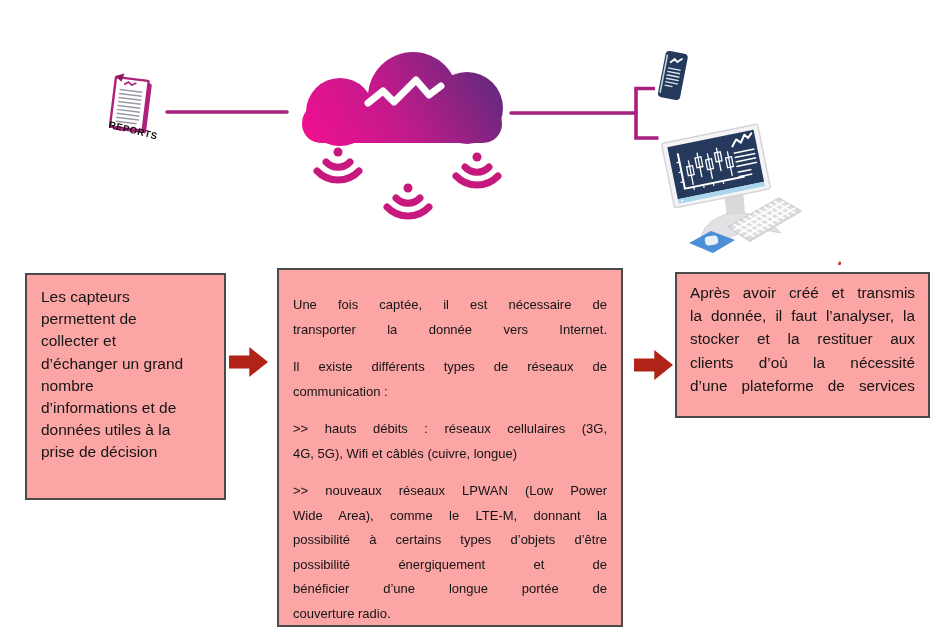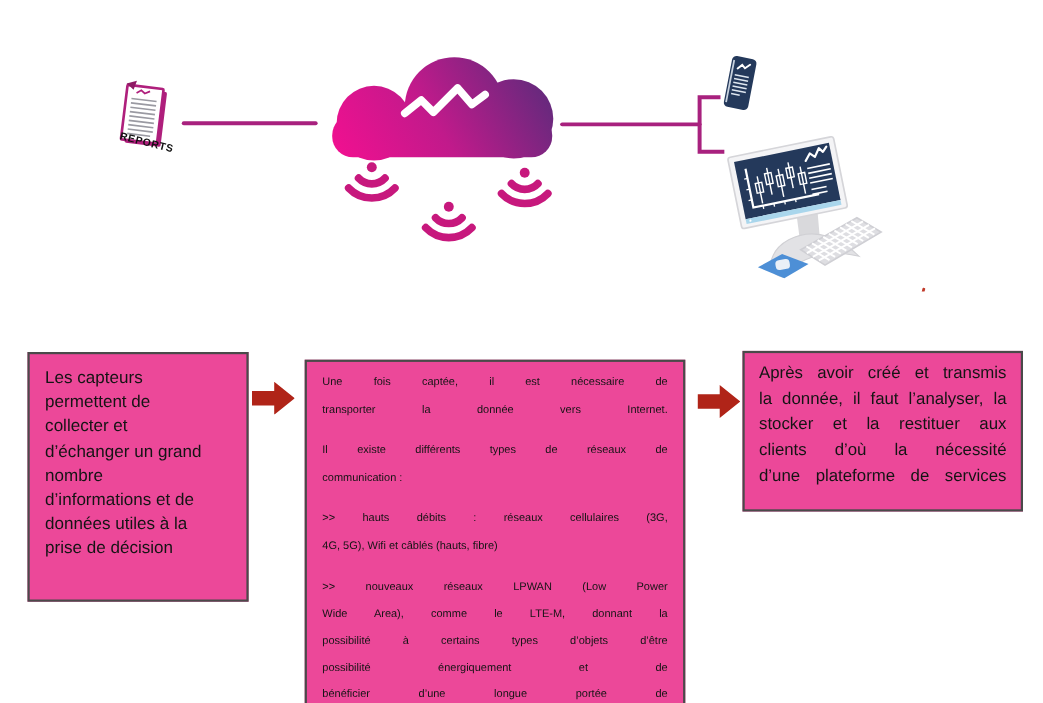--- a/index.html
+++ b/index.html
@@ -2,25 +2,25 @@
 <html><head>
 <meta charset="utf-8">
 <style>
   html,body{margin:0;padding:0;background:#ffffff;}
   .stage{position:relative;width:948px;height:639px;background:#ffffff;overflow:hidden;
          font-family:"Liberation Sans", sans-serif;color:#141414;}
   .illus{position:absolute;left:0;top:0;}
   .reports-label{position:absolute;left:108px;top:127px;width:70px;
                  transform:rotate(14deg);font-size:9.5px;font-weight:bold;
                  letter-spacing:.6px;color:#101010;}
-  .box{position:absolute;background:#ec4899;border:2px solid #4a4a4a;box-sizing:border-box;margin-top:47px;}
+  .box{position:absolute;background:#fca5a5;border:2px solid #4a4a4a;box-sizing:border-box;}
   .box1{left:25px;top:273px;width:201px;height:227px;padding:11px 14px;
         font-size:15.5px;line-height:22.2px;text-align:left;}
-  .box2{left:277px;top:280px;width:346px;height:359px;padding:7px 14px;
-        font-size:10px;line-height:24.5px;}
+  .box2{left:277px;top:268px;width:346px;height:359px;padding:23px 14px;
+        font-size:13px;line-height:24.5px;}
   .box3{left:675px;top:272px;width:255px;height:146px;padding:7px 13px;
         font-size:15.3px;line-height:23.2px;}
   .para{margin:0 0 13px 0;}
   .para:last-child{margin-bottom:0;}
   .jl{text-align:justify;text-align-last:justify;}
   .ll{text-align:left;}
   .u{}
   .arrow{position:absolute;width:39px;height:30px;background:#B02418;
          clip-path:polygon(0 28%,52% 28%,52% 0,100% 50%,52% 100%,52% 72%,0 72%);}
   #arrow1{left:229px;top:347px;}
@@ -181,21 +181,21 @@
     <div class="para">
       <div class="jl">Une fois captée, il est nécessaire de</div>
       <div class="jl">transporter la donnée vers Internet.</div>
     </div>
     <div class="para">
       <div class="jl">Il existe différents types de réseaux de</div>
       <div class="ll">communication :</div>
     </div>
     <div class="para">
       <div class="jl">&gt;&gt; hauts débits : réseaux cellulaires (3G,</div>
-      <div class="ll"><span>4G, 5G), </span><span class="u">Wifi</span><span> et câblés (hauts, fibre)</span></div>
+      <div class="ll"><span>4G, 5G), </span><span class="u">Wifi</span><span> et câblés (cuivre, longue)</span></div>
     </div>
     <div class="para">
       <div class="jl">&gt;&gt; nouveaux réseaux LPWAN (Low Power</div>
       <div class="jl">Wide Area), comme le LTE-M, donnant la</div>
       <div class="jl">possibilité à certains types d’objets d’être</div>
       <div class="jl">possibilité énergiquement et de</div>
       <div class="jl">bénéficier d’une longue portée de</div>
       <div class="ll">couverture radio.</div>
     </div>
   </div>

